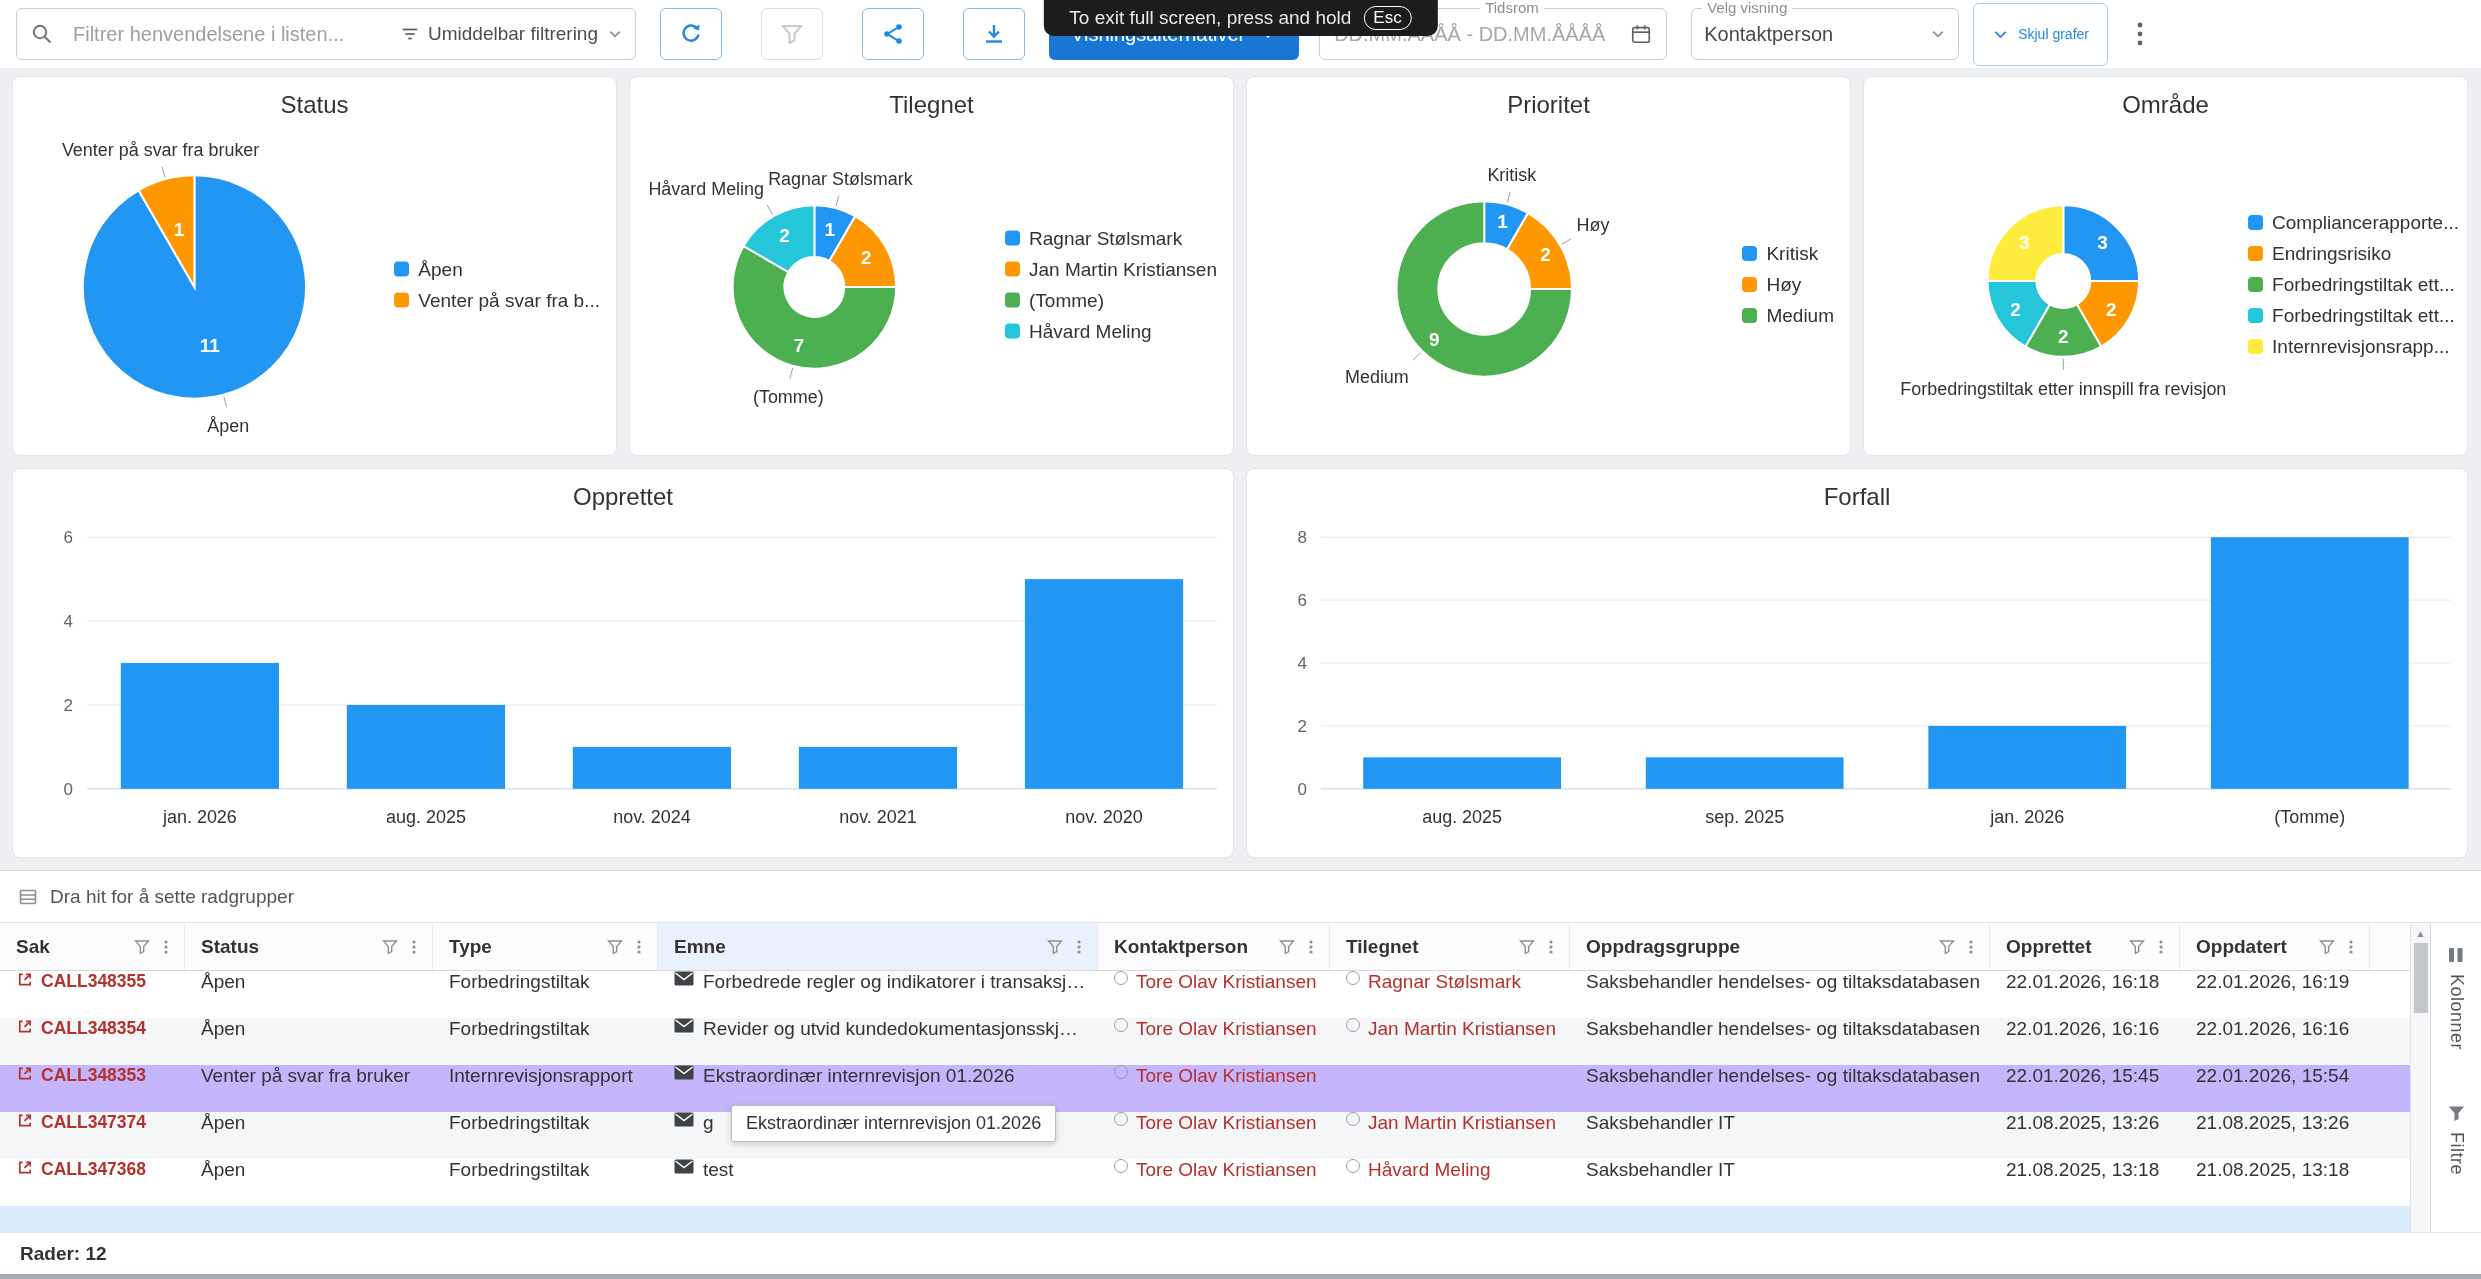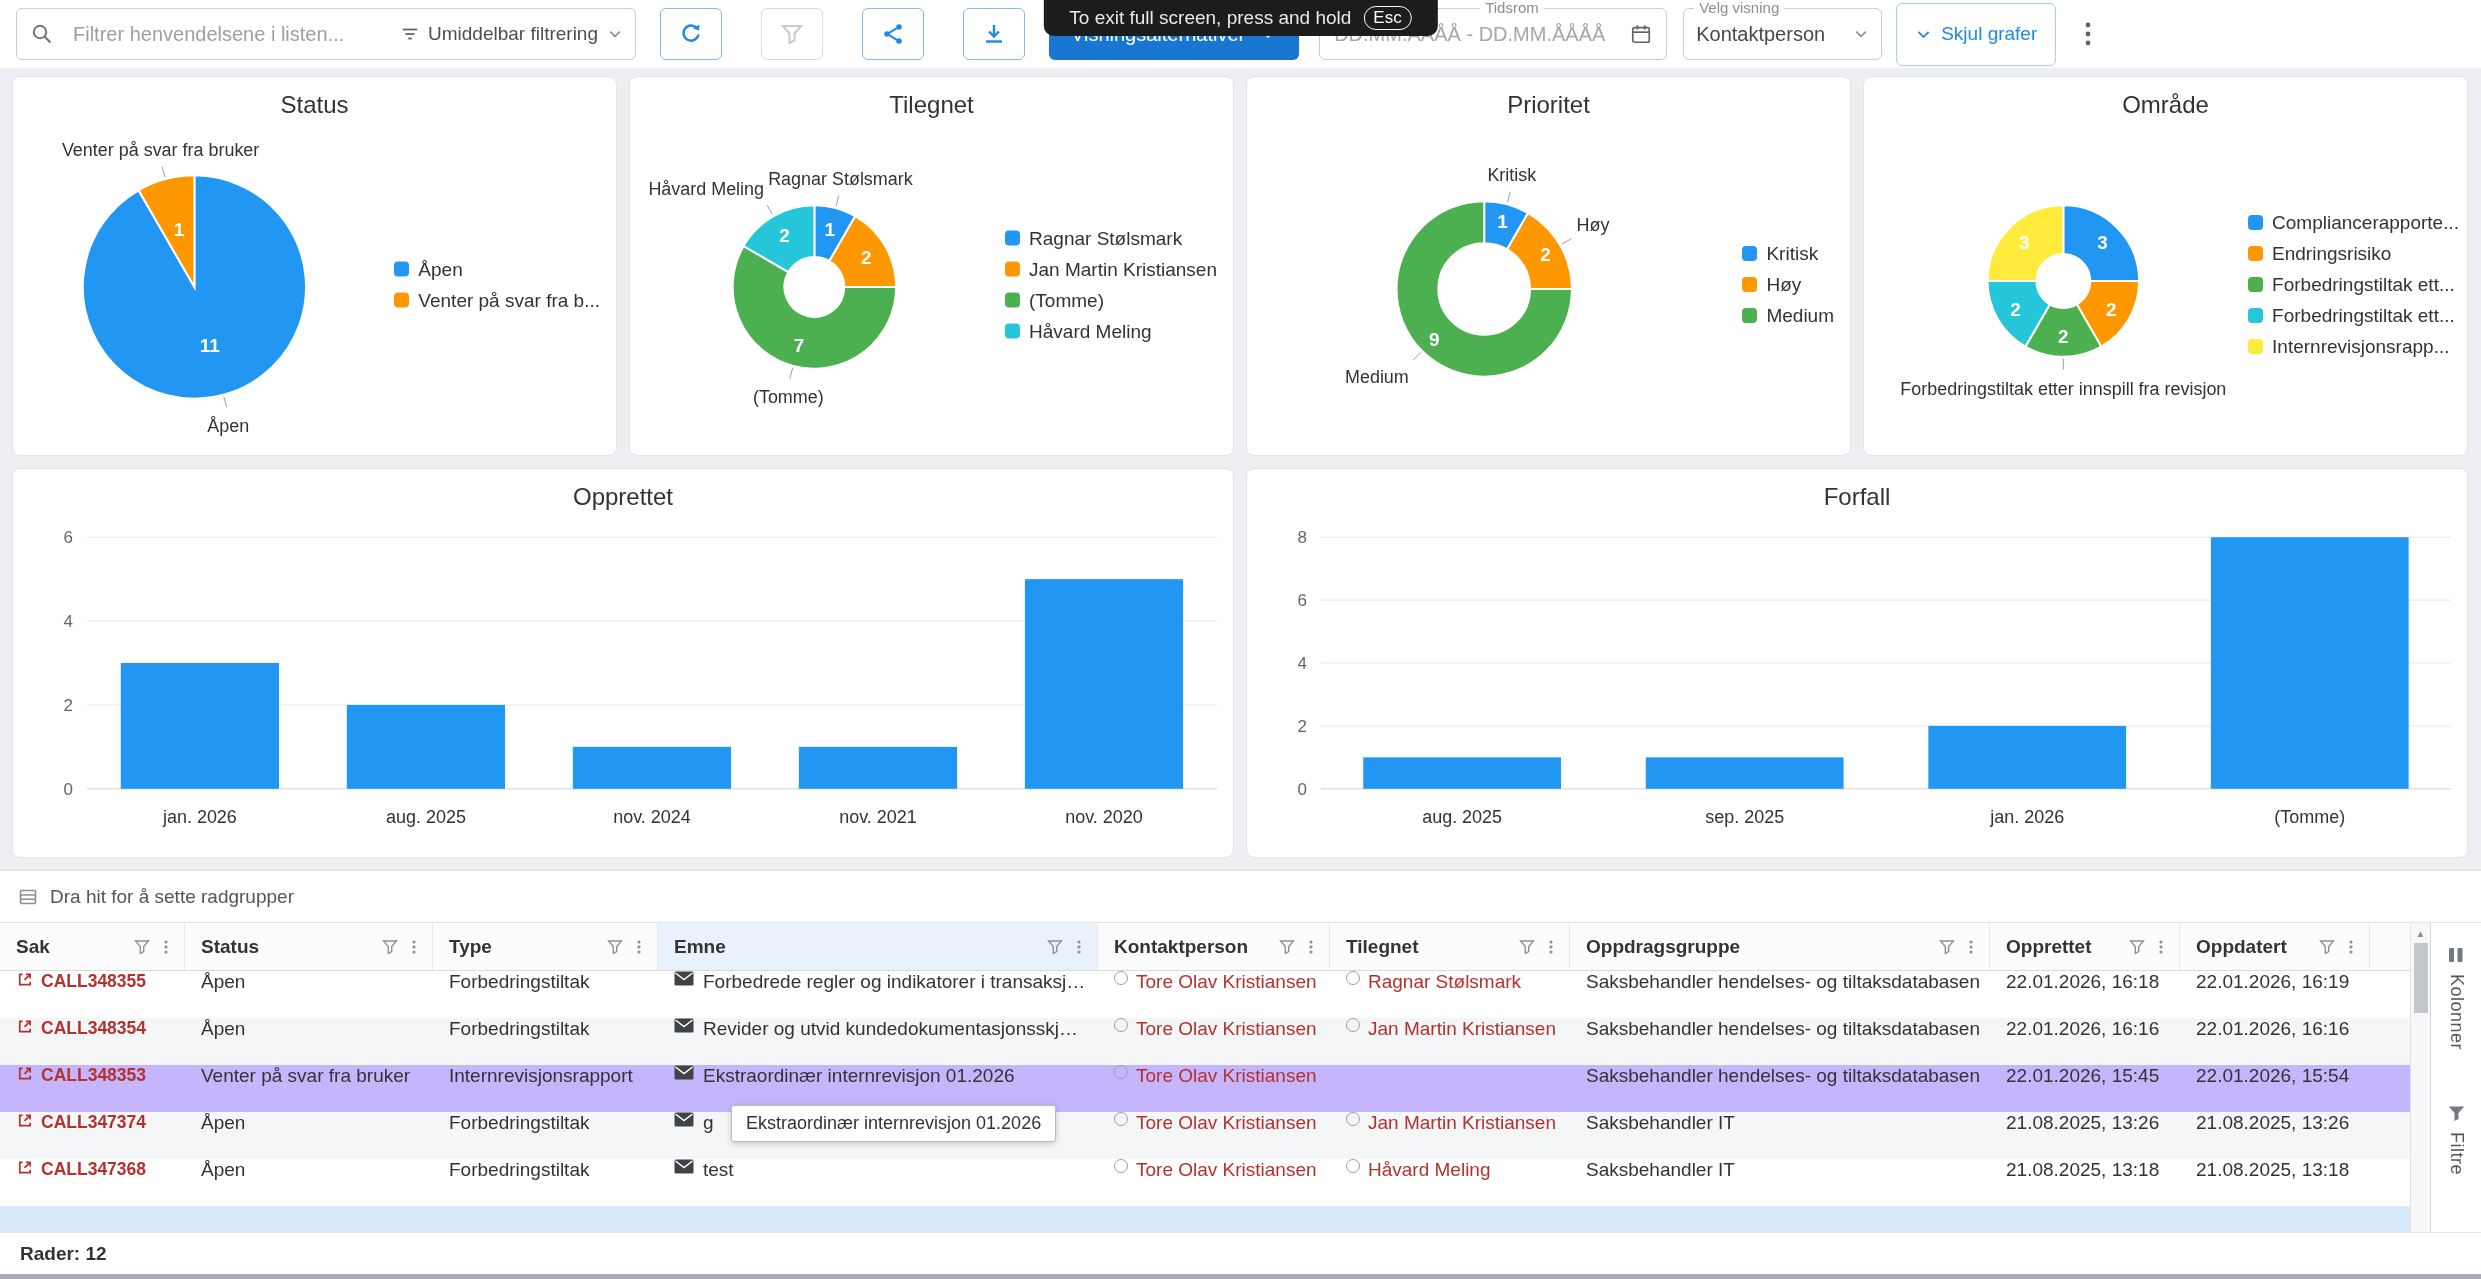--- a/index.html
+++ b/index.html
@@ -14,24 +14,24 @@
 .icon-btn{width:62px;height:52px;border-radius:6px;border:1px solid #84bbec;background:#fff;display:flex;align-items:center;justify-content:center;cursor:pointer}
 .icon-btn.first{margin-left:24px}
 .icon-btn+.icon-btn{margin-left:39px}
 .icon-btn.disabled{border-color:#dcdcdc}
 .primary-btn{margin-left:24px;height:52px;background:#1976d2;color:#fff;border:none;border-radius:6px;font-size:20px;display:flex;align-items:center;gap:14px;padding:0 22px;white-space:nowrap;cursor:pointer}
 .field{position:relative;height:52px;border:1px solid #c9cdd2;border-radius:6px;background:#fff;display:flex;align-items:center}
 .date-field{width:348px;margin-left:20px;padding:0 14px;justify-content:space-between}
 .date-ph{color:#a3a8ad;font-size:20px;white-space:nowrap}
 .float-label{position:absolute;top:-10px;font-size:15px;color:#8a8f94;background:#fff;padding:0 5px;white-space:nowrap}
 .date-field .float-label{left:160px}
-.select-field{width:199px;margin-left:16px;padding:0 12px;justify-content:space-between}
+.select-field{width:268px;margin-left:24px;padding:0 12px;justify-content:space-between}
 .select-value{color:#45494e;font-size:20px;white-space:nowrap}
 .select-field .float-label{left:10px}
-.ghost-btn{margin-left:14px;height:63px;border:1px solid #a9cdf0;border-radius:6px;background:#fff;color:#1e88e5;font-size:19px;display:flex;align-items:center;gap:9px;padding:0 18px;white-space:nowrap;cursor:pointer}
+.ghost-btn{margin-left:14px;height:63px;border:1px solid #a9cdf0;border-radius:6px;background:#fff;color:#1e88e5;font-size:14px;display:flex;align-items:center;gap:9px;padding:0 18px;white-space:nowrap;cursor:pointer}
 .kebab-btn{margin-left:14px;width:36px;height:48px;border:none;background:transparent;display:flex;align-items:center;justify-content:center;cursor:pointer}
 
 
 .toast{position:absolute;left:50%;transform:translateX(-50%);top:0;height:36px;background:#1a1c1e;color:#e8e8e8;display:flex;align-items:center;font-size:19px;padding:0 26px;border-radius:0 0 10px 10px;z-index:50;white-space:nowrap}
 .esc-key{border:1.5px solid #fff;border-radius:12px;padding:1px 9px;margin-left:12px;font-size:17px;color:#fff}
 
 
 .cards-row{display:flex;gap:12px;margin:8px 12px 0}
 .card{background:#fff;border:1px solid #e3e5e8;border-radius:8px;position:relative}
 .chart-card{width:605px;height:380px}

